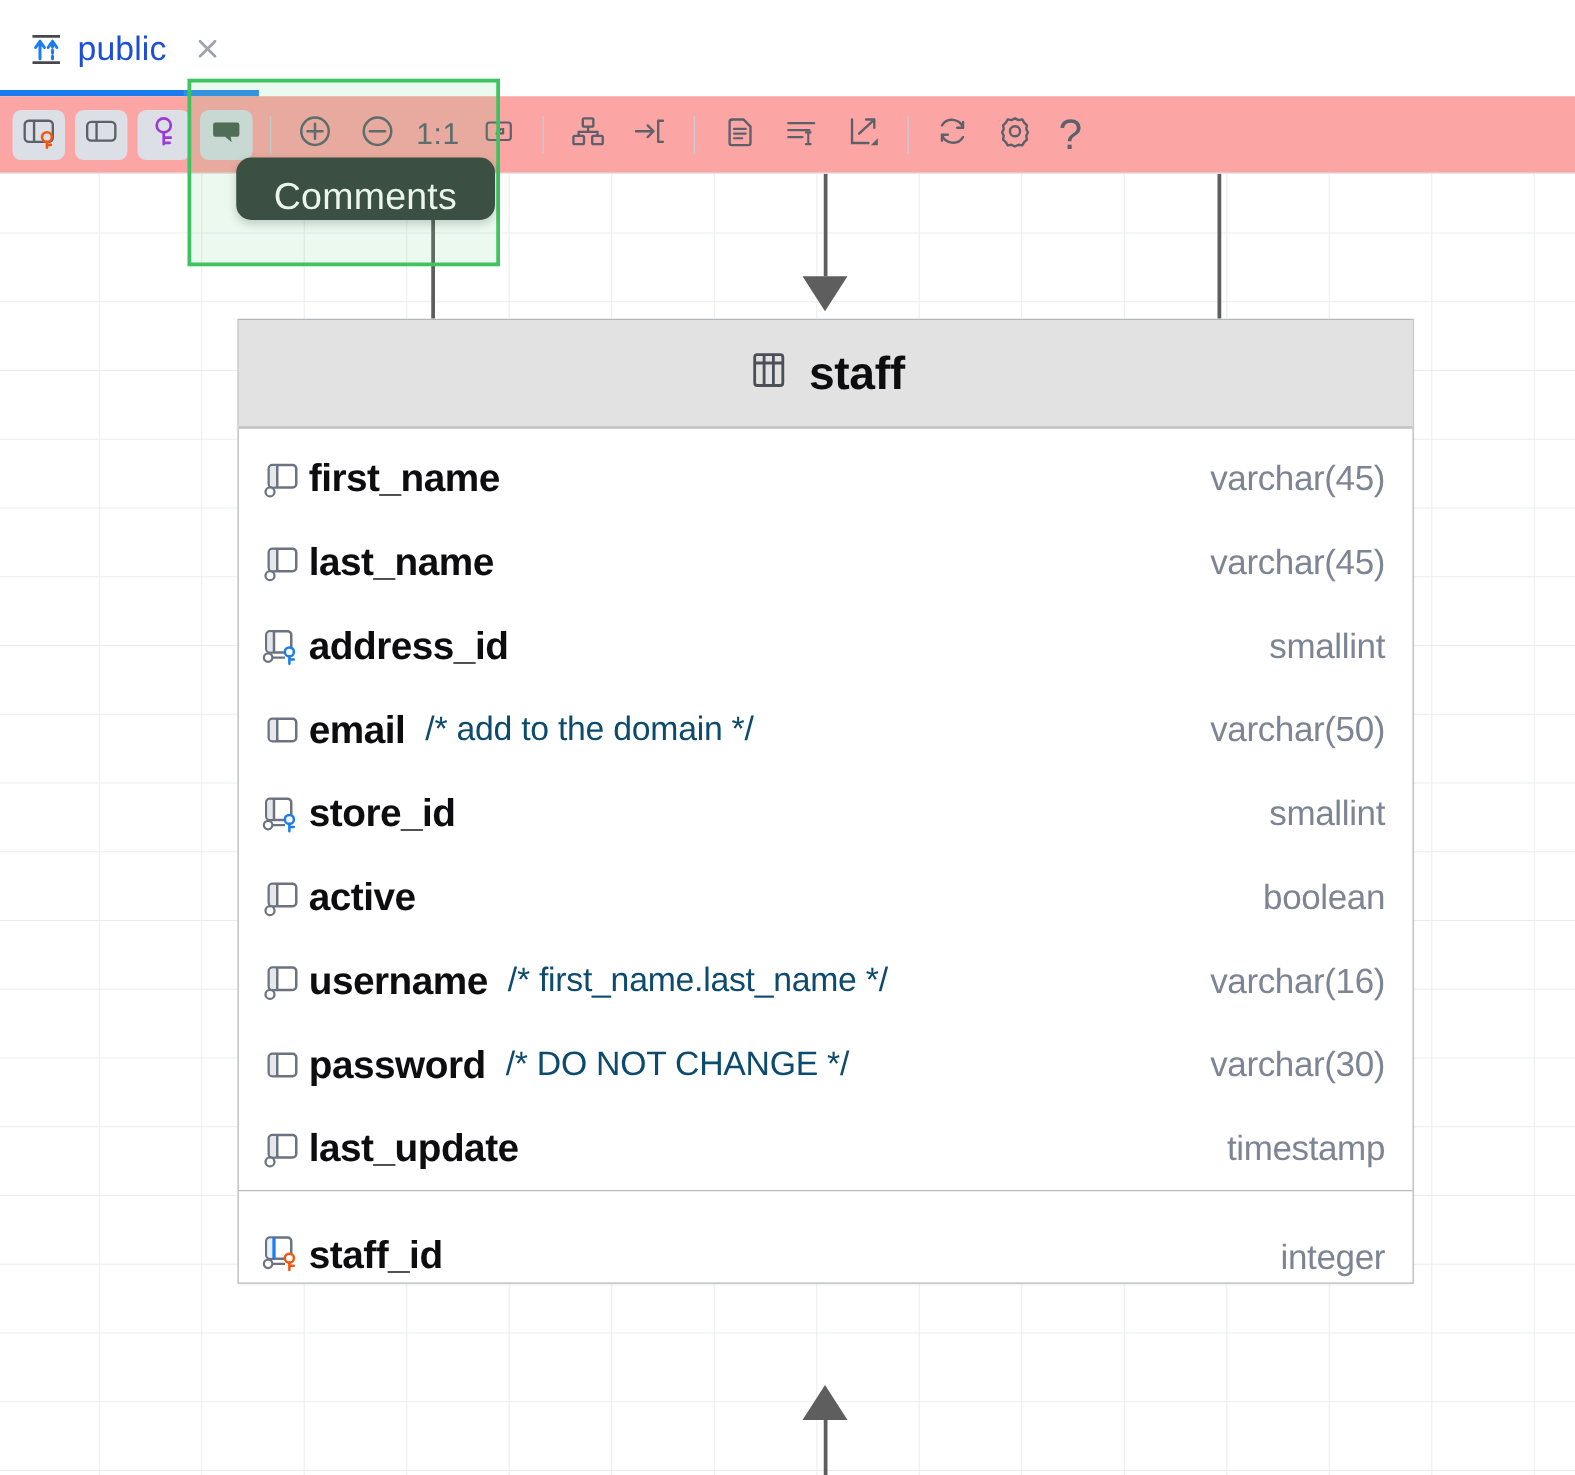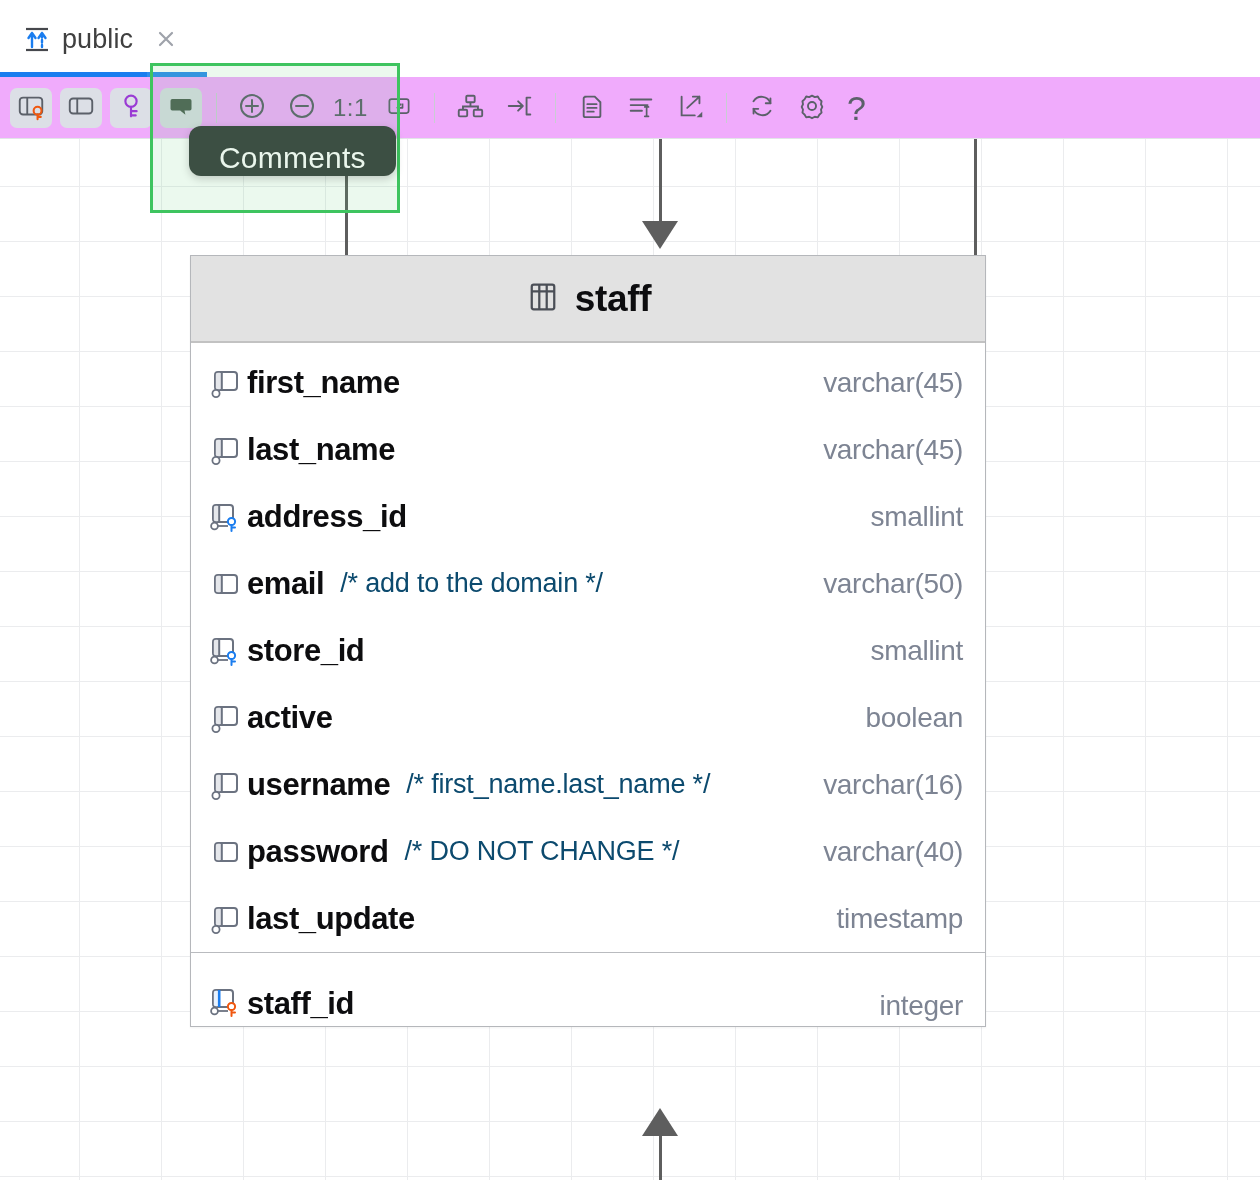--- a/index.html
+++ b/index.html
@@ -23,41 +23,41 @@
     background: #ffffff;
   }
   .tab {
     position: absolute; left: 14px; top: 16px;
     height: 46px;
     display: flex; align-items: center; gap: 10px;
     padding: 0 8px;
   }
   .tab-icon { width: 30px; height: 30px; display:block; }
   .tab-label {
-    font-size: 27px; color: #404040; letter-spacing: .1px;
+    font-size: 27px; color: #1d4ed8; letter-spacing: .1px;
     font-weight: 400; white-space: nowrap; text-align: center;
   }
   .tab-close {
     margin-left: 12px; width: 22px; height: 22px; display: block;
     cursor: pointer;
   }
   .tab-underline {
     position: absolute; left: 0; top: 72px;
     height: 5px; width: 207px; background: #1a7def;
   }
   .tab-underline::after {
     content:""; position:absolute; right:0; top:0; height:5px; width:60px;
     background:#2d8ded;
   }
 
   
   .toolbar {
     position: absolute; left: 0; top: 77px;
     width: 1260px; height: 62px;
-    background: #f0abfc;
+    background: #fca5a5;
     border-bottom: 1px solid #e2e4e8;
     display: flex; align-items: center;
     padding-left: 6px;
   }
   .tb-btn {
     width: 42px; height: 40px; margin: 0 4px;
     border-radius: 7px;
     display: flex; align-items: center; justify-content: center;
     cursor: pointer; position: relative;
   }
@@ -100,21 +100,21 @@
   }
   .arrow-up {
     border-left: 18px solid transparent;
     border-right: 18px solid transparent;
     border-bottom: 28px solid #5e5e5e;
   }
 
   
   .node {
     position: absolute; left: 190px; top: 255px;
-    width: 796px;
+    width: 941px;
     background: #ffffff;
     border: 1px solid #b5b7bb;
     box-shadow: 0 1px 2px rgba(0,0,0,.05);
   }
   .node-header {
     height: 87px;
     background: #e2e2e2;
     border-bottom: 2px solid #c2c2c2;
     display: flex; align-items: center; justify-content: center;
     gap: 14px;
@@ -463,21 +463,21 @@
       <div class="row">
         <span class="ico">
           <svg viewBox="0 0 40 40" width="40" height="40">
             <rect x="9" y="11" width="22" height="18" rx="3" fill="#ffffff" stroke="#6b7280" stroke-width="2"></rect>
             <rect x="9.8" y="11.8" width="6" height="16.4" rx="2" fill="#e5e7eb"></rect>
             <line x1="15.8" y1="11" x2="15.8" y2="29" stroke="#6b7280" stroke-width="2"></line>
           </svg>
         </span>
         <span class="col-name">password</span>
         <span class="col-comment">/* DO NOT CHANGE */</span>
-        <span class="col-type">varchar(40)</span>
+        <span class="col-type">varchar(30)</span>
       </div>
 
       <div class="row">
         <span class="ico">
           <svg viewBox="0 0 40 40" width="40" height="40">
             <rect x="9" y="9" width="22" height="18" rx="3" fill="#ffffff" stroke="#6b7280" stroke-width="2"></rect>
             <rect x="9.8" y="9.8" width="6" height="16.4" rx="2" fill="#e5e7eb"></rect>
             <line x1="15.8" y1="9" x2="15.8" y2="27" stroke="#6b7280" stroke-width="2"></line>
             <circle cx="10" cy="30.5" r="3.6" fill="#ffffff" stroke="#6b7280" stroke-width="1.8"></circle>
           </svg>

